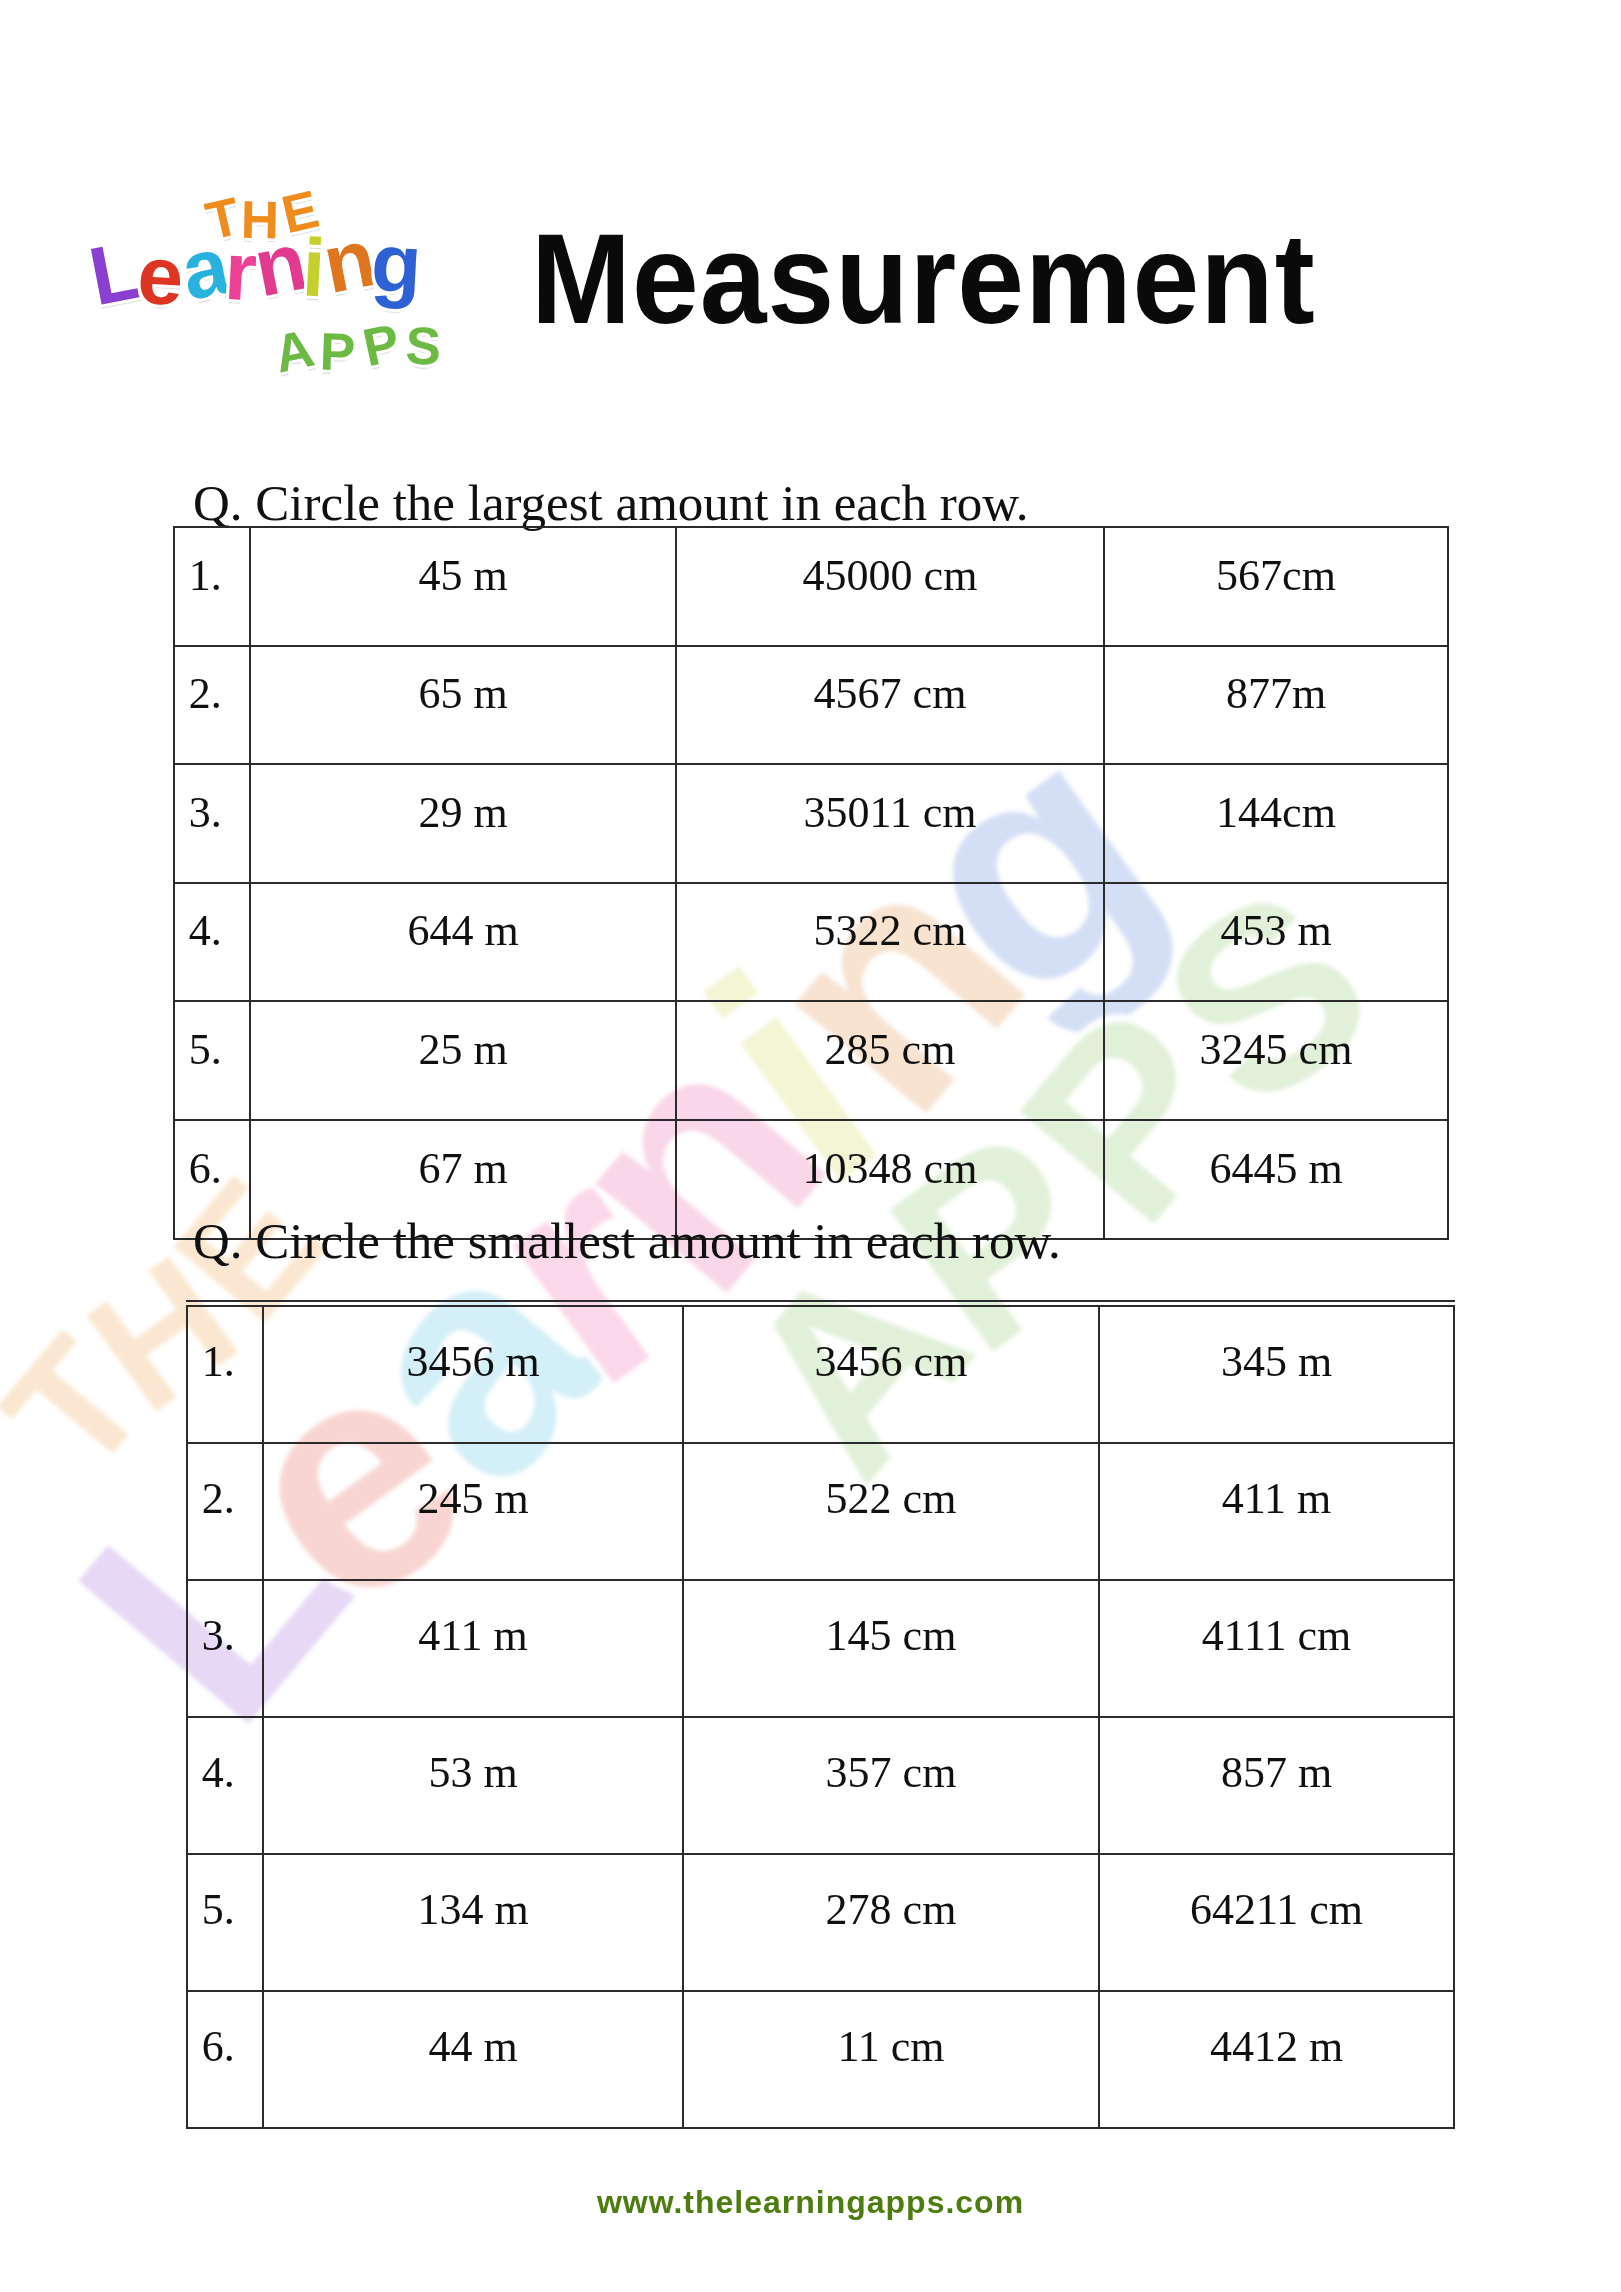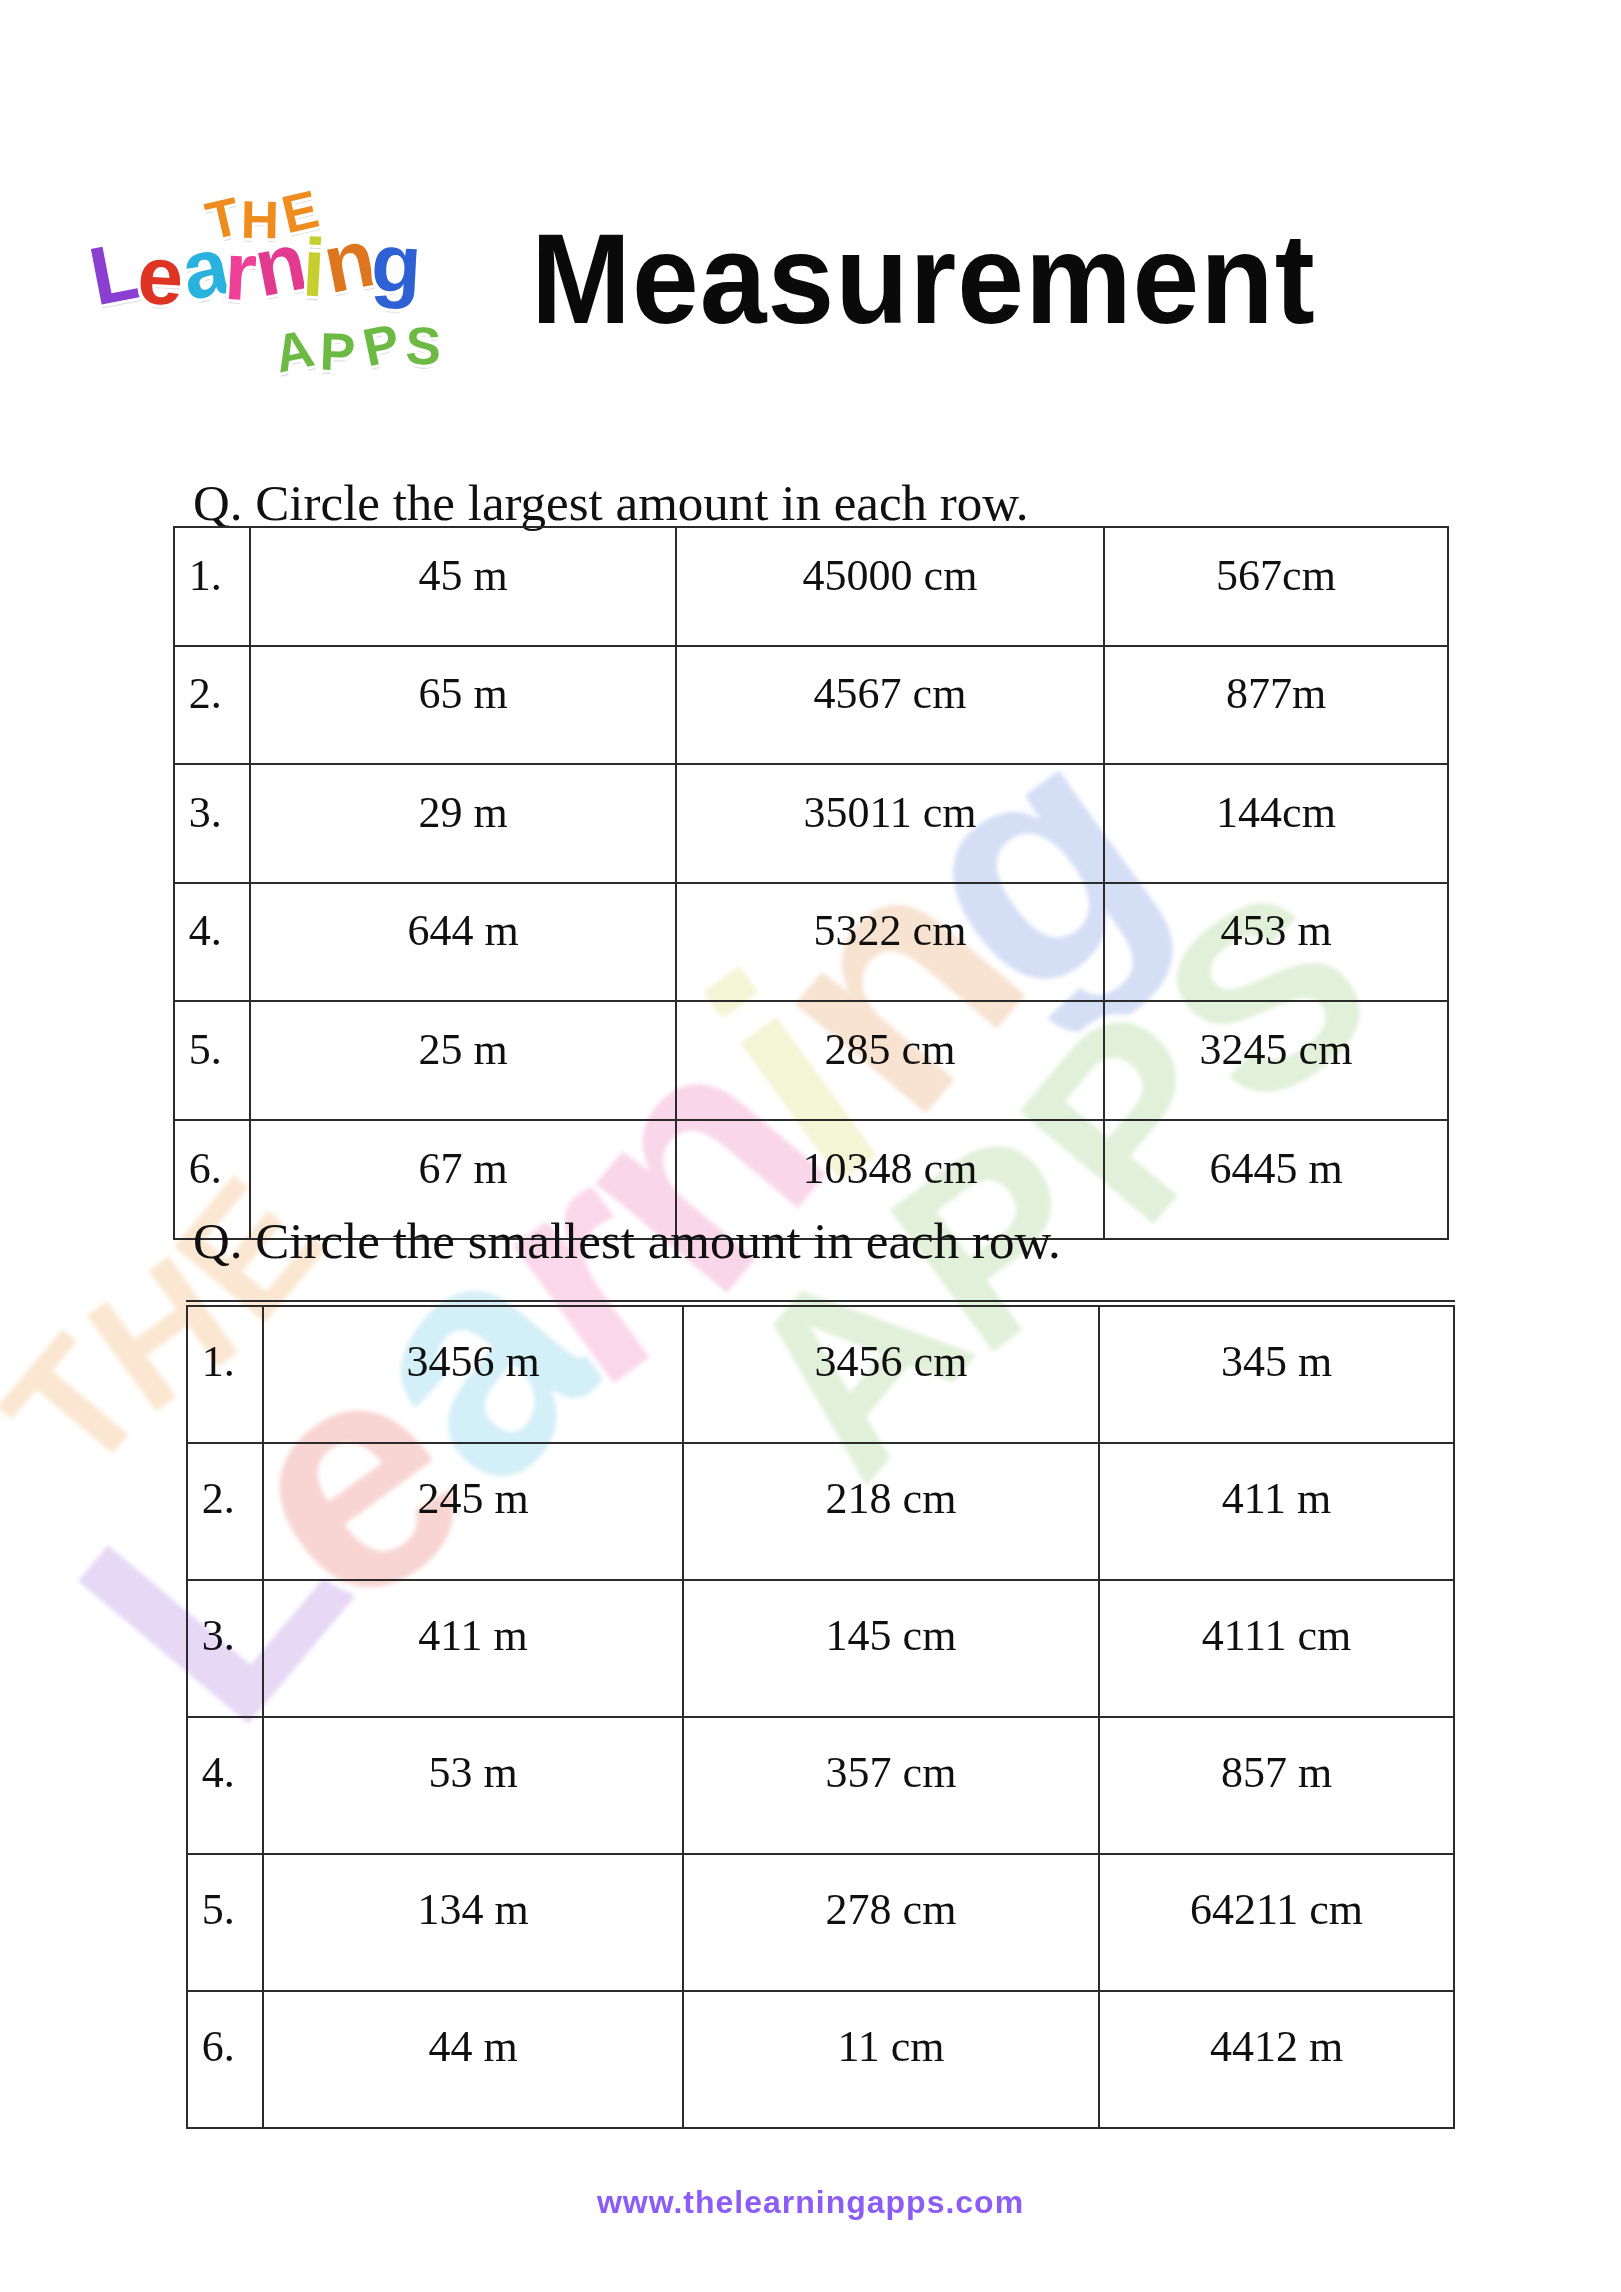--- a/index.html
+++ b/index.html
@@ -90,21 +90,21 @@
   
   .footer {
     position: absolute; left: 0; right: 0; top: 2184px;
     text-align: center; z-index: 2;
   }
   .footer span {
     font-family: "Liberation Sans", sans-serif;
     font-weight: bold;
     font-size: 32px;
     letter-spacing: 1px;
-    color: #8b5cf6;
+    color: #4d7c0f;
   }
 
   
   .watermark {
     position: absolute; left: 9.8px; top: 774px;
     width: 1568px; height: 882px;
     transform: rotate(-42deg);
     transform-origin: center center;
     opacity: 0.20;
     filter: blur(2px);
@@ -196,21 +196,21 @@
   <tbody>
       <tr>
         <td>1.</td>
         <td>3456 m</td>
         <td>3456 cm</td>
         <td>345 m</td>
       </tr>
       <tr>
         <td>2.</td>
         <td>245 m</td>
-        <td>218 cm</td>
+        <td>522 cm</td>
         <td>411 m</td>
       </tr>
       <tr>
         <td>3.</td>
         <td>411 m</td>
         <td>145 cm</td>
         <td>4111 cm</td>
       </tr>
       <tr>
         <td>4.</td>

